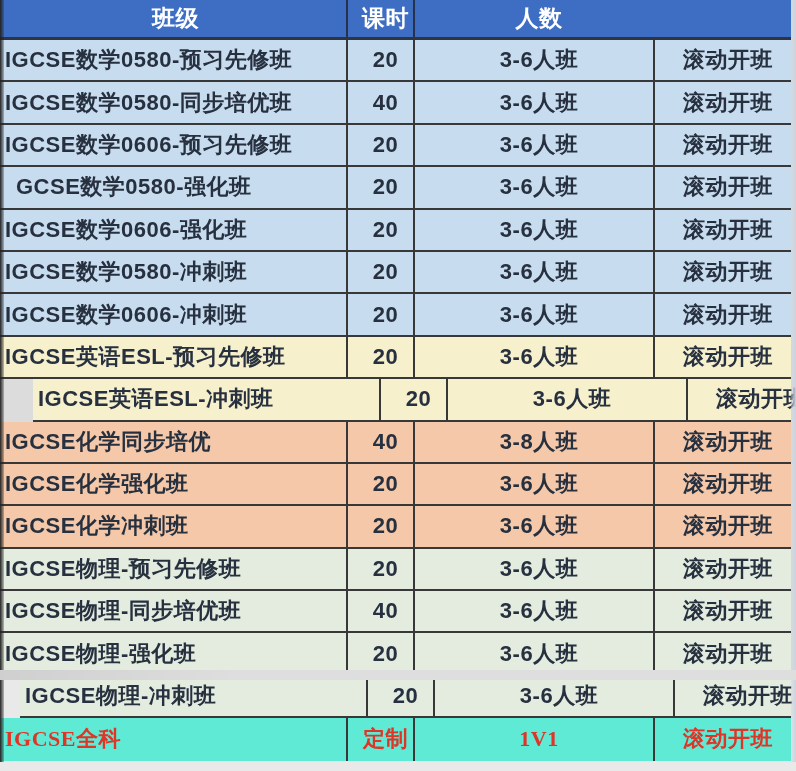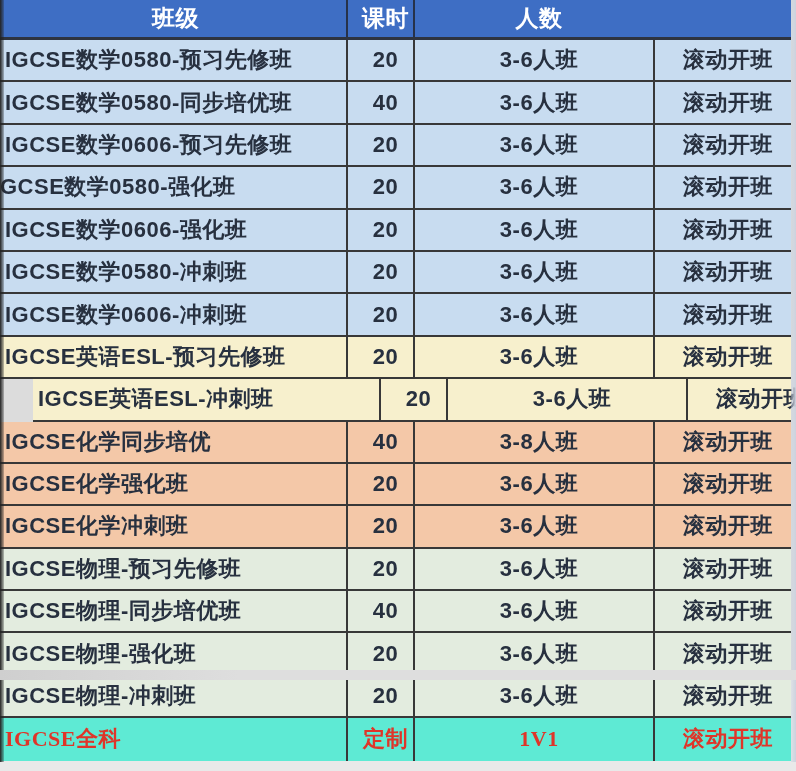--- a/index.html
+++ b/index.html
@@ -95,21 +95,21 @@
     </div>
 
     <div class="row" style="background: rgb(200, 220, 240);">
       <div class="cell c1">IGCSE数学0606-预习先修班</div>
       <div class="cell c2">20</div>
       <div class="cell c3">3-6人班</div>
       <div class="cell c4">滚动开班</div>
     </div>
 
     <div class="row" style="background: rgb(200, 220, 240);">
-      <div class="cell c1" style="padding-left: 0px;">GCSE数学0580-强化班</div>
+      <div class="cell c1" style="padding-left: 16px;">GCSE数学0580-强化班</div>
       <div class="cell c2">20</div>
       <div class="cell c3">3-6人班</div>
       <div class="cell c4">滚动开班</div>
     </div>
 
     <div class="row" style="background: rgb(200, 220, 240);">
       <div class="cell c1">IGCSE数学0606-强化班</div>
       <div class="cell c2">20</div>
       <div class="cell c3">3-6人班</div>
       <div class="cell c4">滚动开班</div>
@@ -178,21 +178,21 @@
       <div class="cell c4">滚动开班</div>
     </div>
 
     <div class="row" style="background: rgb(227, 236, 223);">
       <div class="cell c1">IGCSE物理-强化班</div>
       <div class="cell c2">20</div>
       <div class="cell c3">3-6人班</div>
       <div class="cell c4">滚动开班</div>
     </div>
 
-    <div class="row" style="background: rgb(227, 236, 223);">
+    <div class="row" style="background: rgb(227, 236, 223); margin-left: 20px;">
       <div class="cell c1">IGCSE物理-冲刺班</div>
       <div class="cell c2">20</div>
       <div class="cell c3">3-6人班</div>
       <div class="cell c4">滚动开班</div>
     </div>
 
     <div class="row red-text" style="background: #5eead4; font-family: Liberation Serif, serif;">
       <div class="cell c1">IGCSE全科</div>
       <div class="cell c2">定制</div>
       <div class="cell c3">1V1</div>

